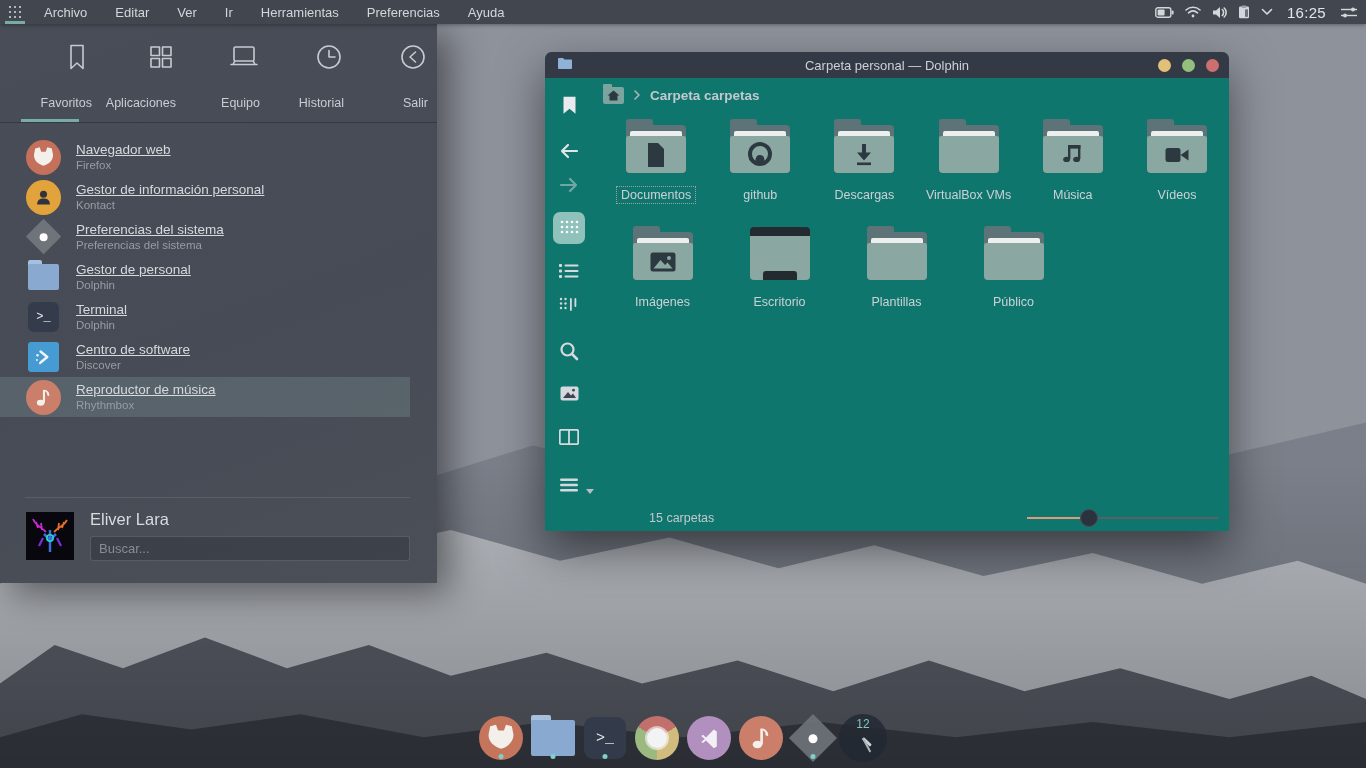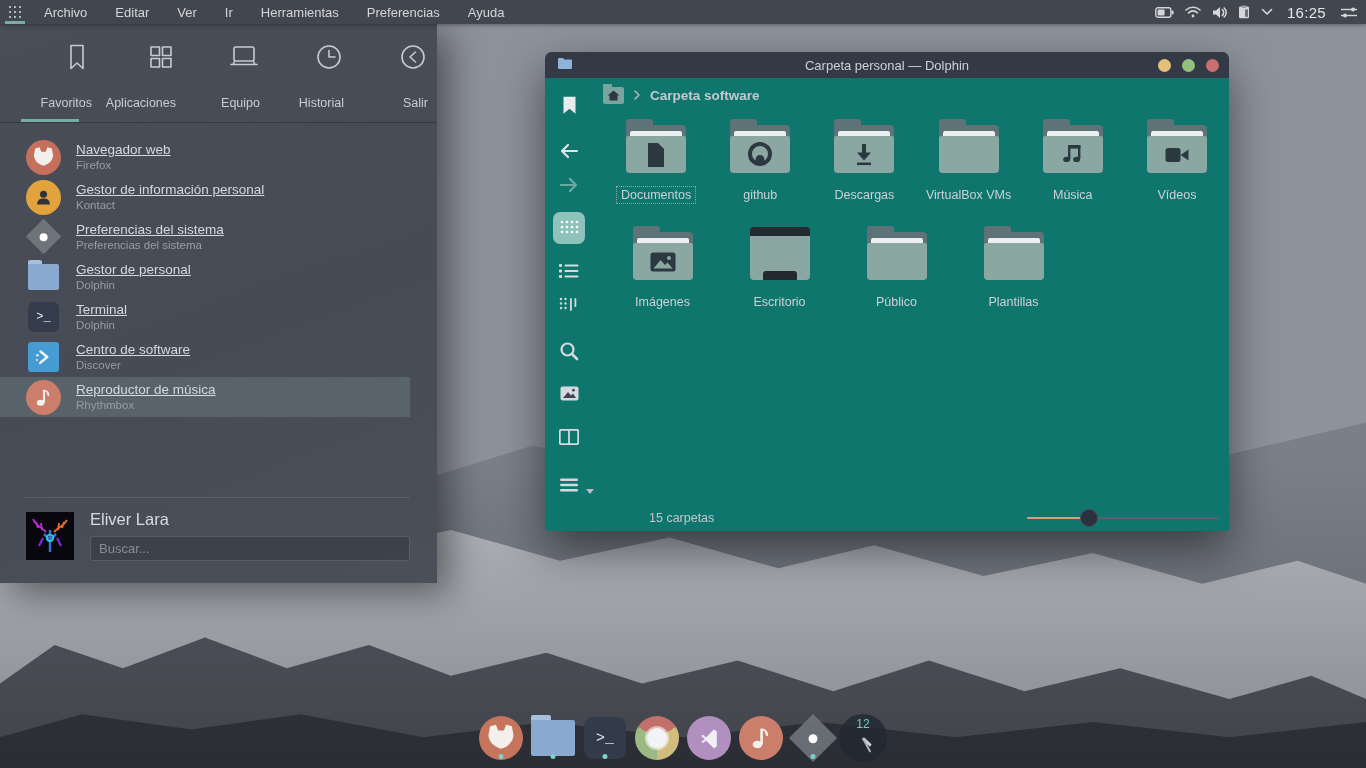--- a/index.html
+++ b/index.html
@@ -495,21 +495,21 @@
           <span class="bc-home">
             <span class="h-tab"></span>
               <span class="h-body"></span>
             <svg width="13" height="11" viewBox="0 0 13 11">
                 <path d="M6.5,0.5 L12.5,5.5 H10.5 V10.5 H2.5 V5.5 H0.5 Z" fill="#2d3940"></path>
               </svg>
           </span>
           <svg width="8" height="10" viewBox="0 0 8 10">
               <polyline points="2,1 6,5 2,9" fill="none" stroke="#aeb3ba" stroke-width="1.6" stroke-linejoin="round" stroke-linecap="round"></polyline>
             </svg>
-          <span class="bc-text">Carpeta software</span>
+          <span class="bc-text">Carpeta carpetas</span>
         </div>
 
         <div class="fgrid">
           <div class="frow">
             <div class="fcell">
               <span class="ficon">
                   <span class="f-back"></span>
                   <span class="f-tab"></span>
                   <span class="f-paper"></span>
                   <span class="f-body"></span>
@@ -610,30 +610,30 @@
                 </span>
               <span class="flabel">Escritorio</span>
             </div>
             <div class="fcell">
               <span class="ficon">
                   <span class="f-back"></span>
                   <span class="f-tab"></span>
                   <span class="f-paper"></span>
                   <span class="f-body"></span>
                 </span>
+              <span class="flabel">Plantillas</span>
+            </div>
+            <div class="fcell">
+              <span class="ficon">
+                  <span class="f-back"></span>
+                  <span class="f-tab"></span>
+                  <span class="f-paper"></span>
+                  <span class="f-body"></span>
+                </span>
               <span class="flabel">Público</span>
-            </div>
-            <div class="fcell">
-              <span class="ficon">
-                  <span class="f-back"></span>
-                  <span class="f-tab"></span>
-                  <span class="f-paper"></span>
-                  <span class="f-body"></span>
-                </span>
-              <span class="flabel">Plantillas</span>
             </div>
           </div>
         </div>
 
         <div class="statusbar">
           <span class="status-text">15 carpetas</span>
           <span class="zoom-slider">
             <span class="zs-track">
                 <span class="zs-fill"></span>
               <span class="zs-handle"></span>

